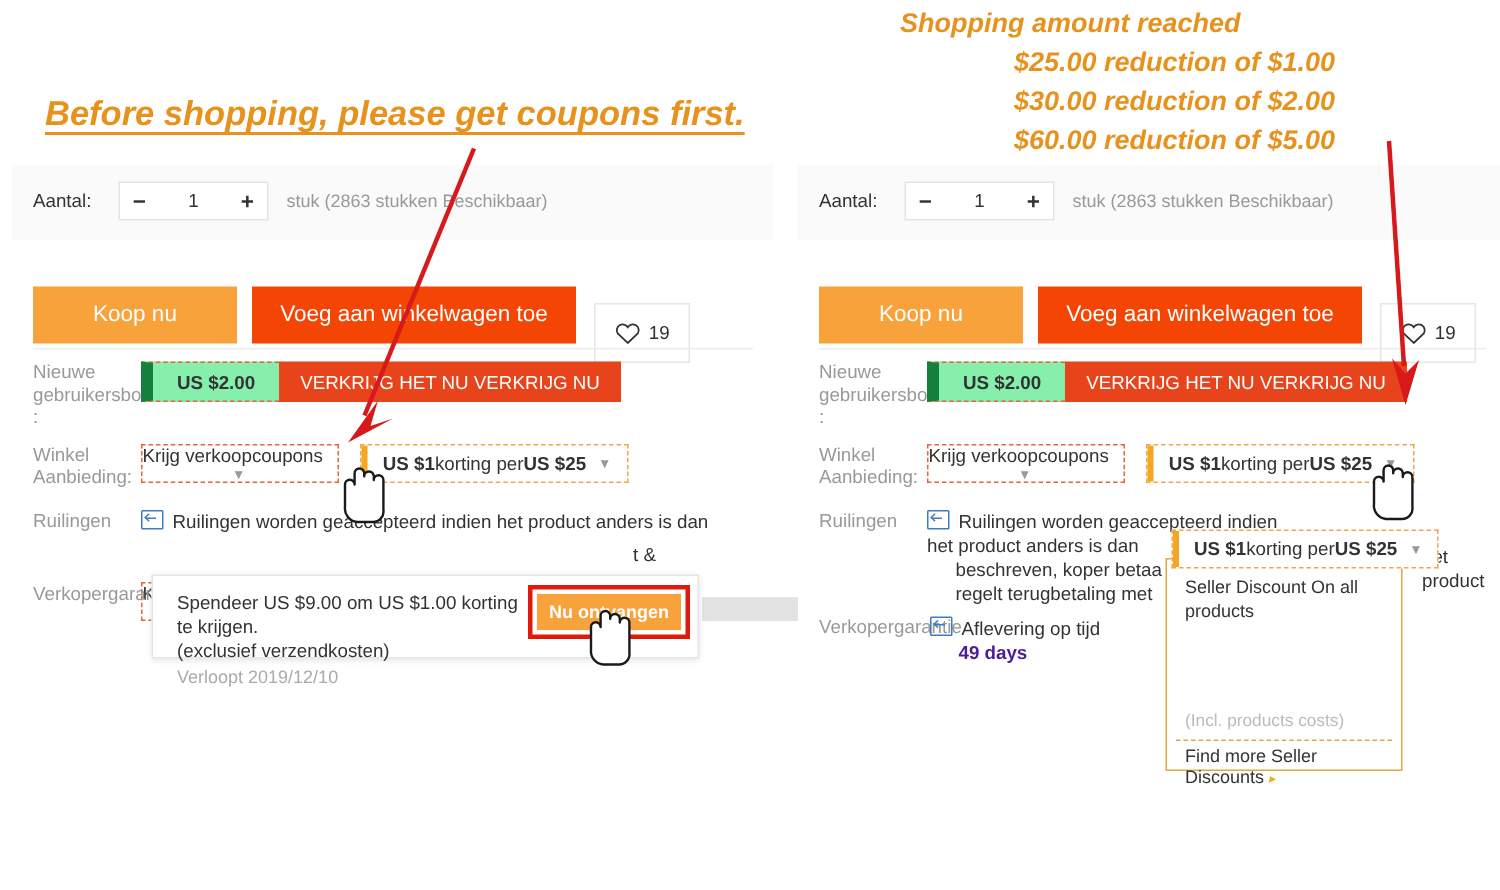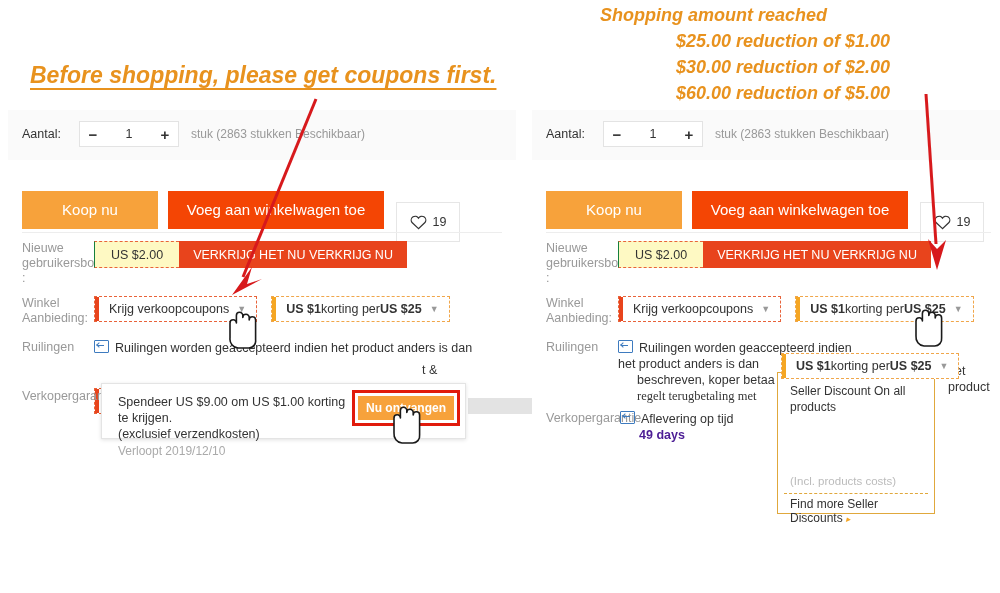--- a/index.html
+++ b/index.html
@@ -63,39 +63,39 @@
   .btn-fav .cnt{font-size:12.5px;color:#333;}
 
   .divider{position:absolute;height:1px;background:#ededed;}
 
   
   .crow{position:absolute;display:flex;align-items:flex-start;}
   .crow .lbl{width:72px;color:#999;font-size:12.5px;line-height:15px;flex:none;}
 
   .newuser{display:flex;align-items:stretch;height:27px;}
   .newuser .amt{
-    border:1px dashed #e8633a;border-right:none;background:#fef9c3;
+    border:1px dashed #e8633a;border-right:none;background:#86efac;
     display:flex;align-items:center;padding:0 16px;
-    font-size:12.5px;font-weight:normal;color:#333;
-    border-left:1px solid #15803d;
+    font-size:12.5px;font-weight:bold;color:#333;
+    border-left:8px solid #15803d;
   }
   .newuser .get{
     background:#e8441c;color:#fff;font-size:12.5px;
     display:flex;align-items:center;padding:0 14px;white-space:nowrap;
   }
 
   .chip{
     display:inline-flex;align-items:center;height:26px;
     border:1px dashed #f0a64a;background:#fff;
     padding:0 10px 0 0;font-size:12.5px;color:#333;white-space:nowrap;
     cursor:pointer;box-sizing:border-box;
   }
   .chip .bar{width:4px;align-self:stretch;margin-right:10px;}
   .chip.red .bar{background:#e8441c;}
-  .chip.red{border-color:#e8633a;}
+  .chip.red{border-color:#e8633a;flex-direction:column;}
   .chip.amber .bar{background:#f5a623;}
   .chip .caret{margin-left:8px;color:#999;font-size:9px;}
   .chip b{font-weight:bold;}
 
   .exrow{color:#333;font-size:12.5px;line-height:16px;}
   .exicon{
     display:inline-block;width:13px;height:11px;border:1.4px solid #3e7bbf;
     position:relative;vertical-align:-1px;margin-right:6px;border-radius:1px;
   }
   .exicon:after{
@@ -302,21 +302,21 @@
       <b>US $25</b>
       <i class="caret">▼</i>
     </span>
   </div>
 
   <div class="crow" style="left:14px;top:230px;">
     <span class="lbl">Ruilingen</span>
     <span class="exrow" style="width:250px;display:inline-block;">
       <i class="exicon"></i><span>Ruilingen worden geaccepteerd indien het product anders is dan</span>
       <span style="display:block;padding-left:19px;">beschreven, koper betaa</span>
-      <span style="display:block;padding-left:19px;font-family:Liberation Serif, serif;">regelt terugbetaling met</span>
+      <span style="display:block;padding-left:19px;">regelt terugbetaling met</span>
     </span>
   </div>
   <span class="abs exrow" style="left:416px;top:253px;">het product</span>
 
   <div class="crow" style="left:14px;top:301px;">
     <span class="lbl" style="width:80px;">Verkopergarantie</span>
     <span class="exrow" style="margin-left:-6px;">
       <i class="exicon" style="border-color:#3e7bbf;"></i><span>Aflevering op tijd</span>
       <span style="display:block;padding-left:19px;font-weight:bold;color:#4c1d95;">49 days</span>
     </span>

